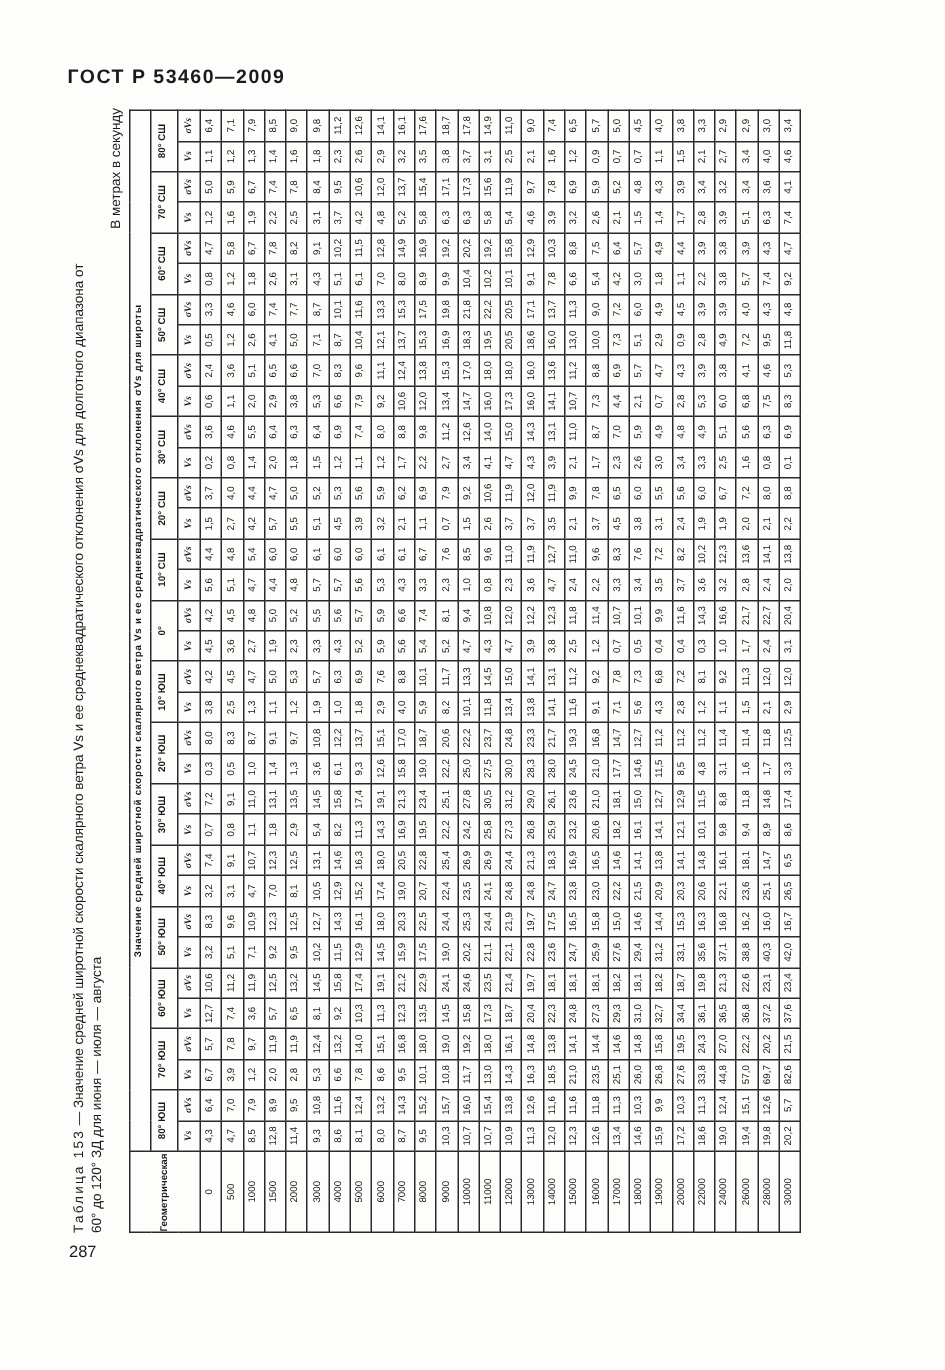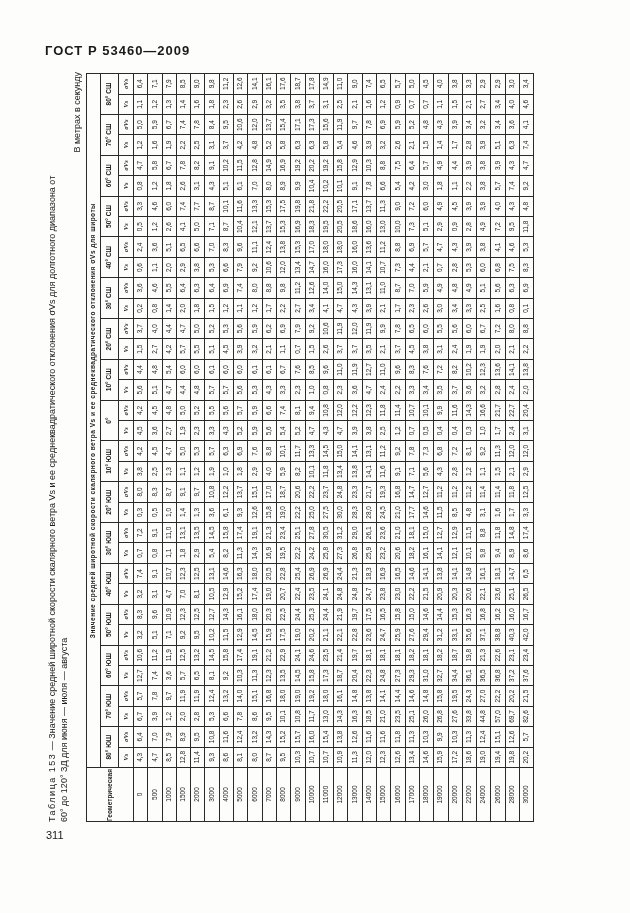--- a/index.html
+++ b/index.html
@@ -1189,14 +1189,14 @@
             <td>4,7</td>
             <td class="pair-start">7,4</td>
             <td>4,1</td>
             <td class="pair-start">4,6</td>
             <td>3,4</td>
           </tr>
         </tbody>
     </table>
   </div>
 
-  <div class="page-number">311</div>
+  <div class="page-number">287</div>
 </div>
 
 </body></html>

